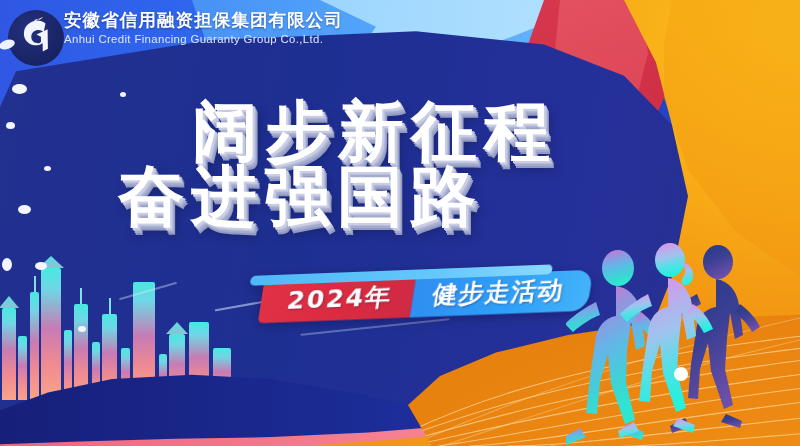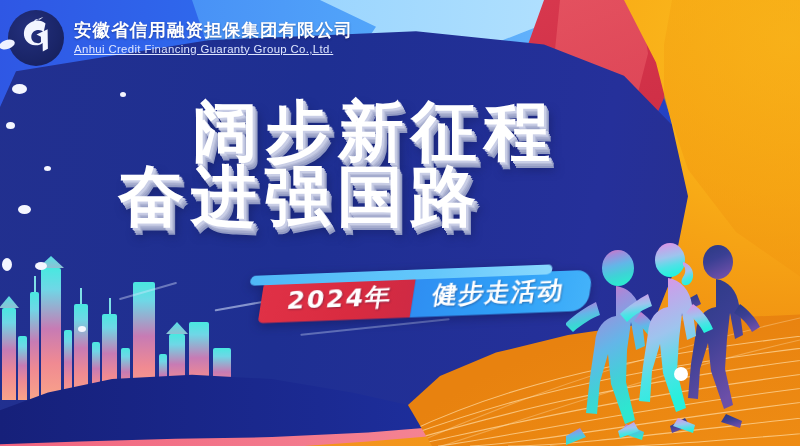--- a/index.html
+++ b/index.html
@@ -119,39 +119,38 @@
     content:"";position:absolute;left:-3px;top:-12px;
     width:calc(100% + 6px);height:12px;
     background:linear-gradient(180deg,#56dfe4,#8fc1d4);
     clip-path:polygon(50% 0%,100% 100%,0% 100%);
   }
 
   
   .dot{position:absolute;background:#f4f6ff;border-radius:50%;}
 
   
-  .header{position:absolute;left:8px;top:10px;display:flex;align-items:center;gap:10px;}
+  .header{position:absolute;left:8px;top:10px;display:flex;}
   .logo{
     width:56px;height:56px;border-radius:50%;
     background:radial-gradient(circle at 38% 34%,#24307d 0%,#1a2568 60%,#141d55 100%);
     position:relative;flex:none;
   }
   .logo svg{position:absolute;left:0;top:0;}
   .logo-swoosh{position:absolute;left:-9px;top:30px;width:16px;height:9px;
     background:#eef1ff;border-radius:50%;transform:rotate(-18deg);}
   .co-cn{
     color:#ffffff;font-size:17.5px;font-weight:700;letter-spacing:1.1px;
     line-height:1.15;white-space:nowrap;
     text-shadow:0 1px 2px rgba(10,20,70,.45);
   }
   .co-en{
     color:#dfe7ff;font-size:11.4px;letter-spacing:.35px;line-height:1.3;
     white-space:nowrap;margin-top:2px;
     font-family:"Liberation Sans",sans-serif;
-    text-decoration:underline;
   }
 
   
   .headline{position:absolute;left:118px;top:92px;width:580px;}
   .hl-line{
     color:#ffffff;
     font-size:66px;
     font-weight:700;
     letter-spacing:7px;
     line-height:0.98;

